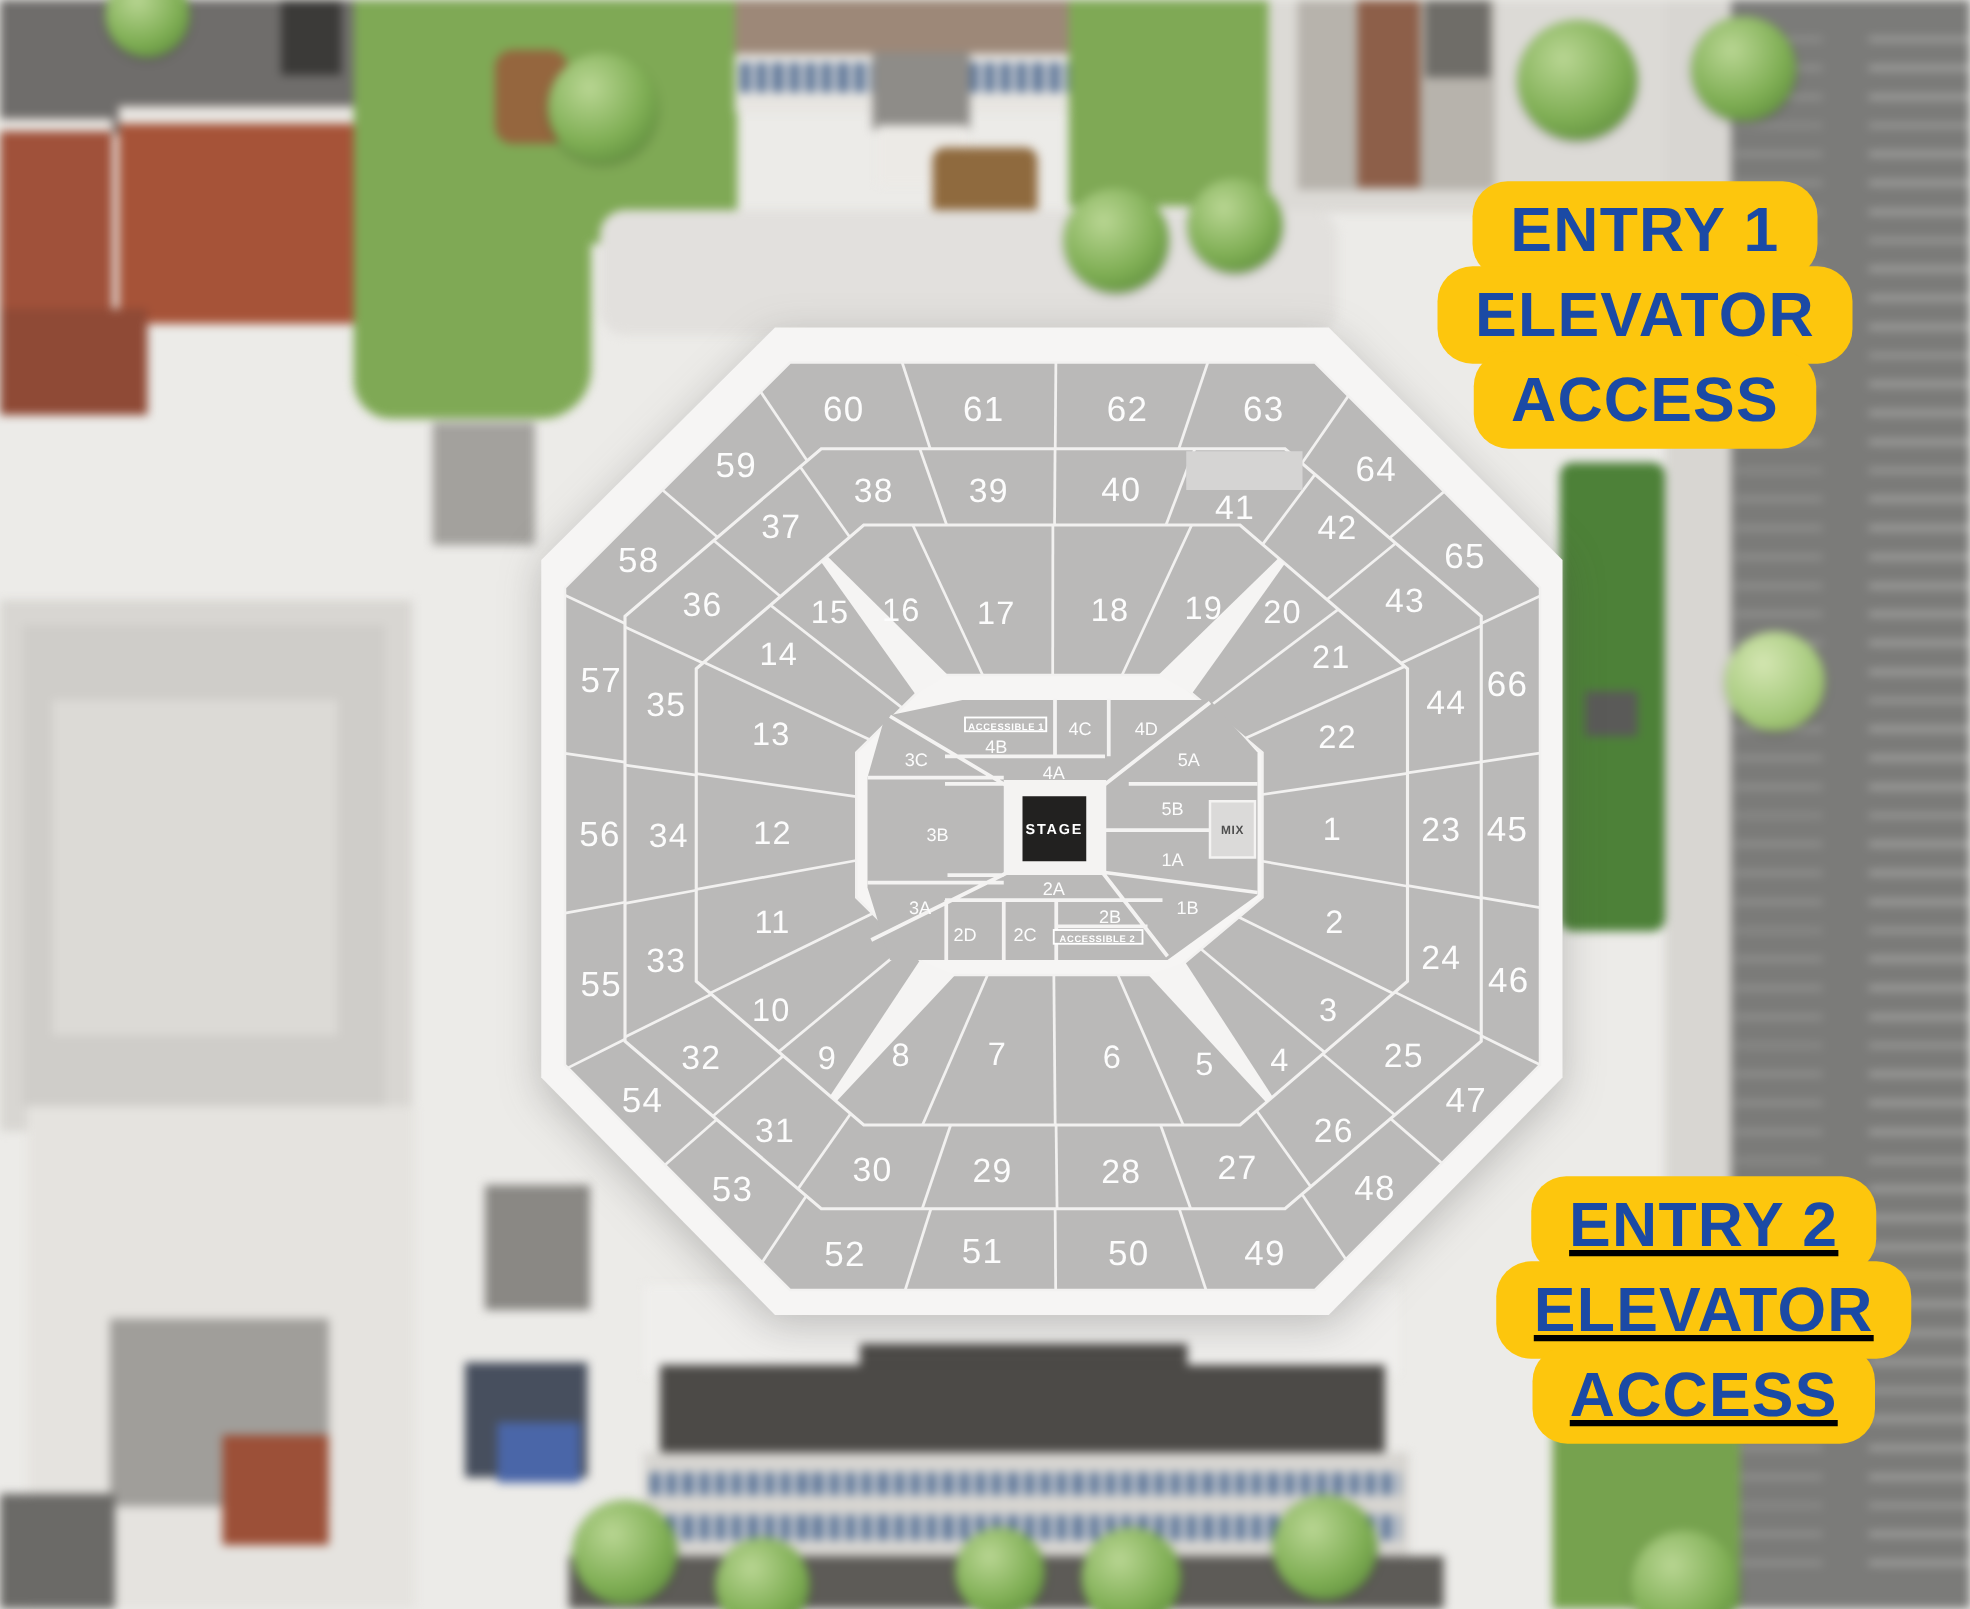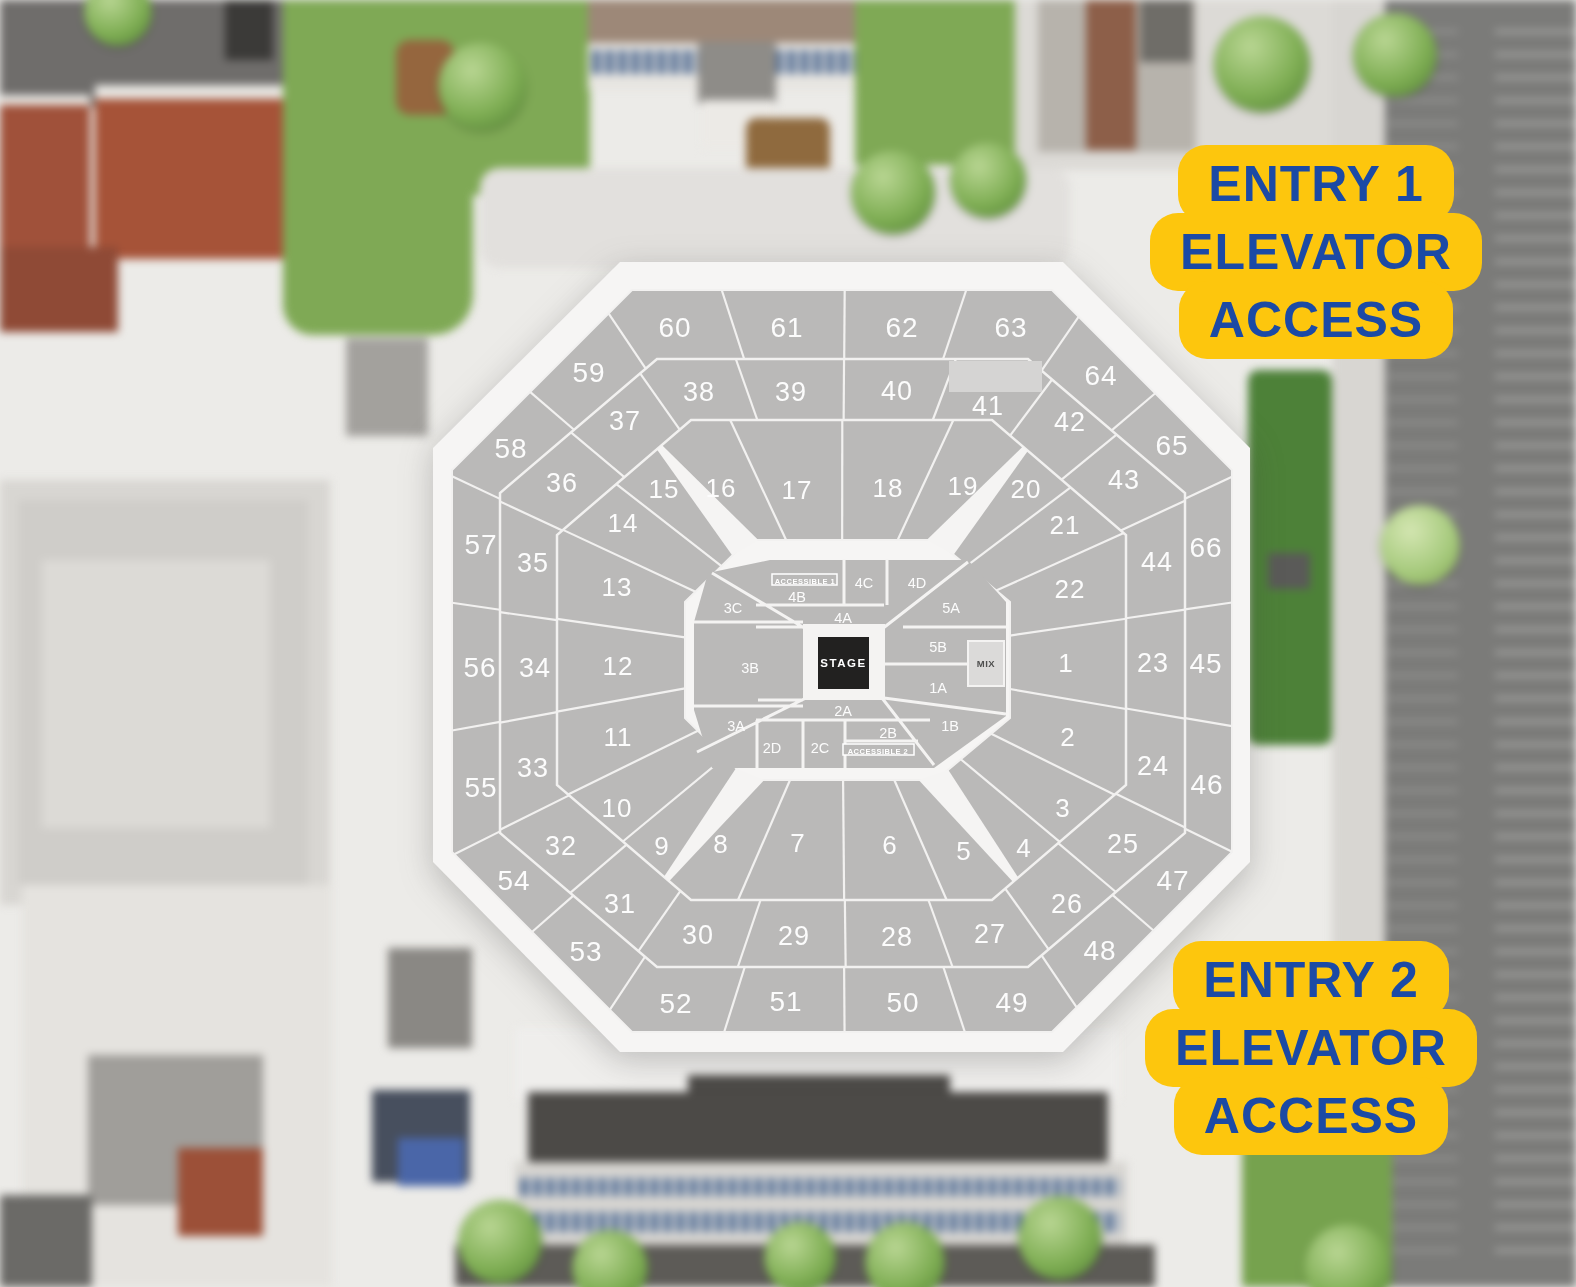--- a/index.html
+++ b/index.html
@@ -37,21 +37,21 @@
   .flab{fill:#fcfcfc;font-size:14.5px;text-anchor:middle;}
   .acclab{fill:#ffffff;font-size:7.5px;font-weight:bold;letter-spacing:.5px;text-anchor:middle;}
   .stagelab{fill:#ffffff;font-size:11.5px;font-weight:bold;letter-spacing:1.5px;text-anchor:middle;}
   .mixlab{fill:#4f4f4f;font-size:9.5px;font-weight:bold;letter-spacing:.5px;text-anchor:middle;}
 
   
   .badge{position:absolute;display:flex;flex-direction:column;align-items:center;z-index:5;}
   .pill{background:#fdc60d;color:#1b4aa5;font-weight:bold;font-size:50px;line-height:1;
         letter-spacing:1px;padding:14px 30px;border-radius:28px;margin:-5px 0;white-space:nowrap;}
   #entry-1-badge{left:1146px;top:150px;width:340px;justify-content:center;}
-  #entry-2-badge{left:1138px;top:946px;width:346px;}
+  #entry-2-badge{left:1190px;top:946px;width:346px;text-decoration:underline;}
   #entry-3-badge{left:180px;top:1020px;align-items:flex-start;}
 </style>
 </head>
 <body>
 
 <div id="scene">
 
   <div class="bgwrap">
     <div class="b" style="left:0;top:0;width:287px;height:107px;background:#6f6d6b;"></div>
     <div class="b" style="left:225px;top:0;width:48px;height:60px;background:#3b3a38;"></div>

